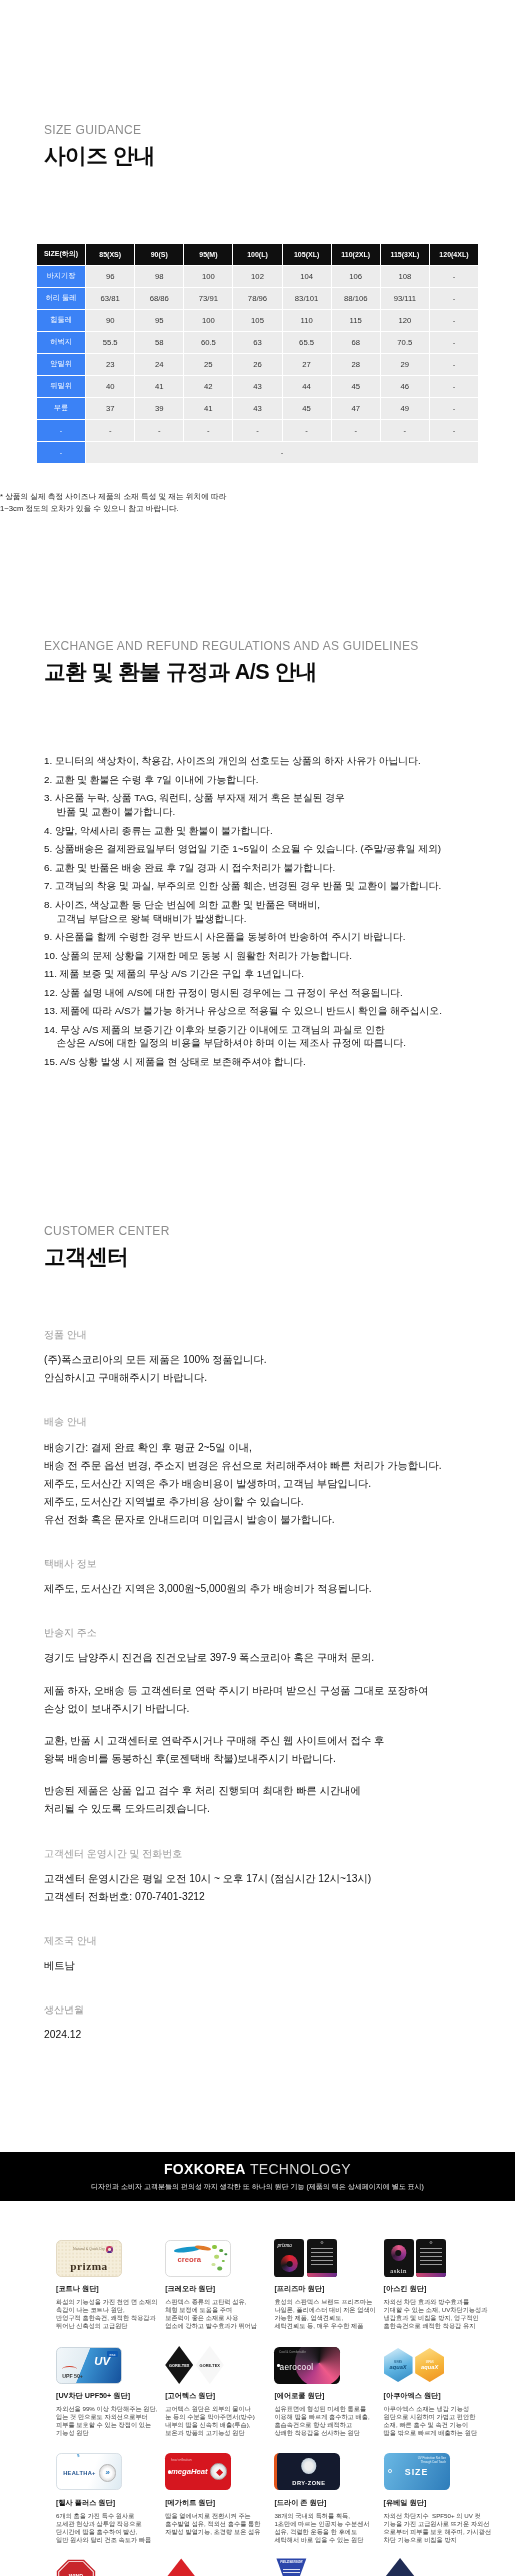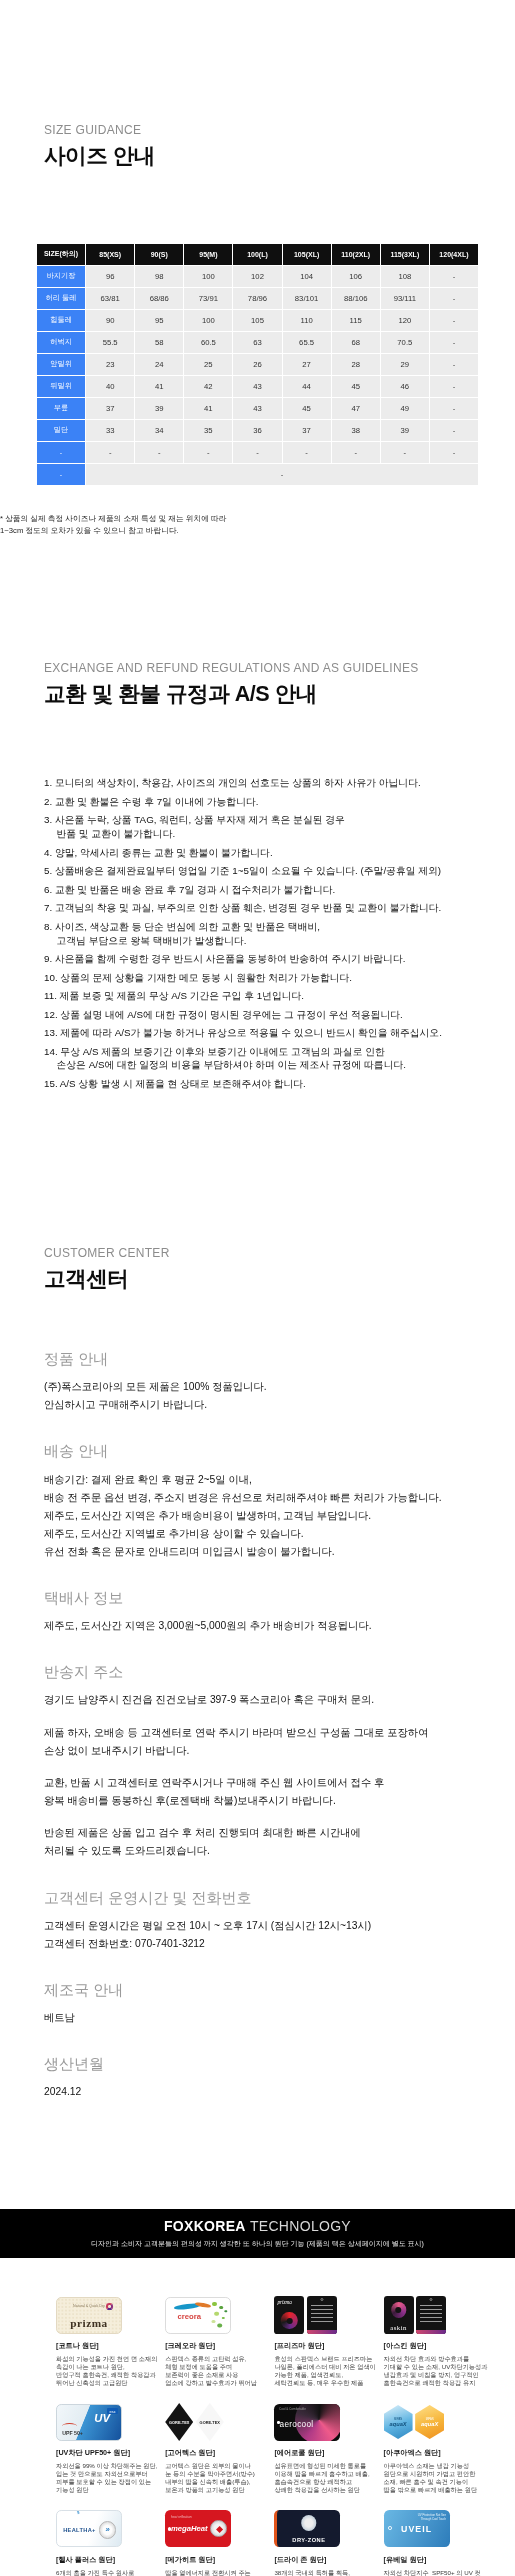--- a/index.html
+++ b/index.html
@@ -19,21 +19,21 @@
 
   
   .exchange { margin-top:123px; }
   .exch-list { margin:68px 31px 0 44px; }
   .exch-item { font-size:9.8px; line-height:1.42; color:#111; margin-bottom:4.6px; white-space:pre-line; }
 
   
   .customer { margin-top:155px; }
   .cc-body { margin:57px 31px 0 44px; }
   .cc-sub { margin-bottom:28px; }
-  .cc-heading { font-size:15px; color:#9a9a9a; margin-bottom:9.3px; }
+  .cc-heading { font-size:10px; color:#9a9a9a; margin-bottom:9.3px; }
   .cc-para { font-size:10.3px; color:#111; line-height:1.75; white-space:pre-line; margin-bottom:14.4px; }
   .cc-para:last-child { margin-bottom:0; }
 
   
   .bar { width:515px; background:#000; text-align:center; padding:8.2px 0 9.3px; }
   .bar-tech { margin-top:108px; }
   .bar-title { font-size:14px; color:#fff; letter-spacing:0.3px; }
   .bar-title .b { font-weight:700; }
   .bar-title .l { font-weight:300; color:#d8d8d8; }
   .bar-sub { margin-top:5.2px; font-size:7px; color:#f0f0f0; }
@@ -228,31 +228,20 @@
             <td>37</td>
             <td>39</td>
             <td>41</td>
             <td>43</td>
             <td>45</td>
             <td>47</td>
             <td>49</td>
             <td>-</td>
           </tr>
 
-          <tr>
-            <td class="rowlabel">밑단</td>
-            <td>33</td>
-            <td>34</td>
-            <td>35</td>
-            <td>36</td>
-            <td>37</td>
-            <td>38</td>
-            <td>39</td>
-            <td>-</td>
-          </tr>
 
           <tr>
             <td class="rowlabel">-</td>
             <td>-</td>
             <td>-</td>
             <td>-</td>
             <td>-</td>
             <td>-</td>
             <td>-</td>
             <td>-</td>
@@ -528,21 +517,21 @@
 1초만에 마르는 인공지능 수분센서
 섬유, 격렬한 운동을 한 후에도
 세탁해서 바로 입을 수 있는 원단</div>
     </div>
 
     <div class="card">
       <div class="lgrow">
           <div class="tagcard lg-uveil">
         <i class="uvl-dot"></i>
         <span class="uvl-sub">UV Protection Not See Through Cool Touch</span>
-        <span class="uvl-word">UVEIL</span>
+        <span class="uvl-word">SIZE</span>
       </div>
         </div>
       <div class="card-name">[유베일 원단]</div>
       <div class="card-desc">자외선 차단지수  SPF50+ 의 UV 컷
 기능을 가진 고급원사로 뜨거운 자외선
 으로부터 피부를 보호 해주며, 가시광선
 차단 기능으로 비침을 방지</div>
     </div>
 
     <div class="card">

